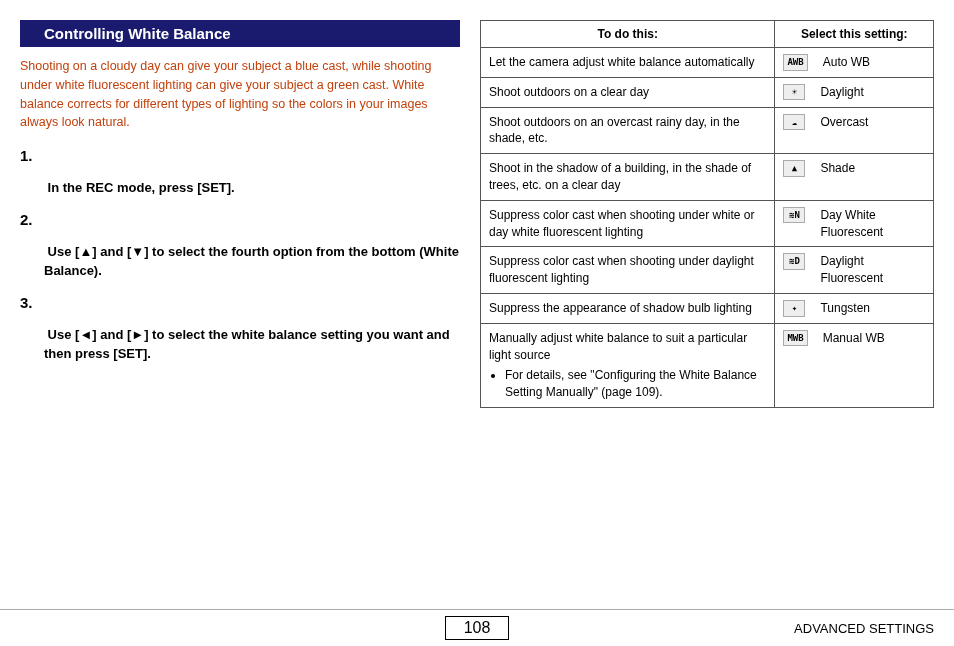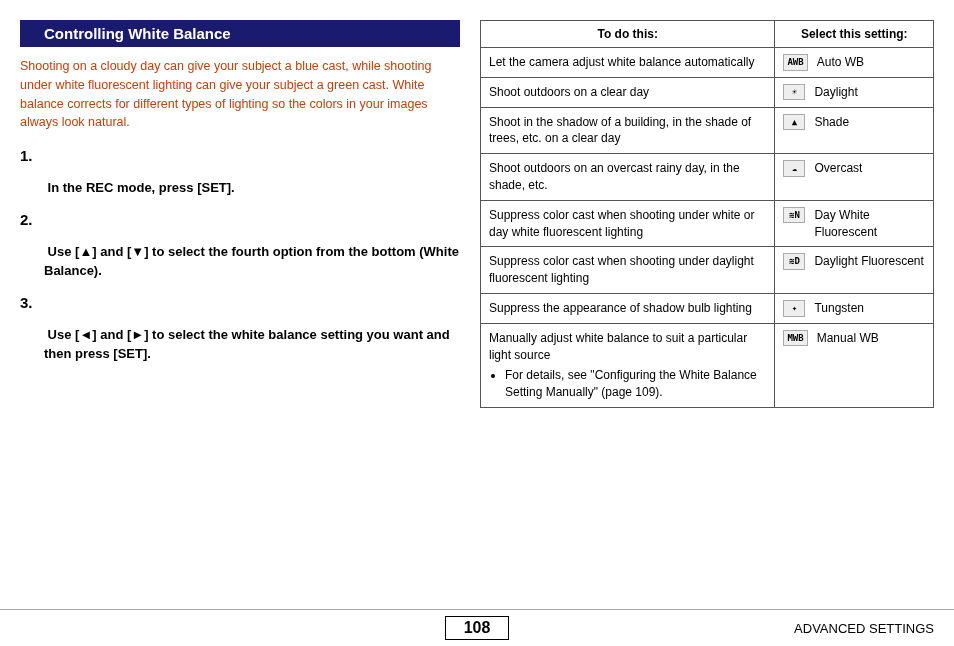--- a/index.html
+++ b/index.html
@@ -91,36 +91,36 @@
     
     .icon-box {
       display: inline-flex;
       align-items: center;
       justify-content: center;
       border: 1px solid #aaa;
       background: #eee;
       font-size: 9px;
       font-weight: bold;
       padding: 1px 3px;
-      margin-right: 5px;
+      margin-right: 11px;
       min-width: 22px;
       min-height: 14px;
       vertical-align: middle;
       font-family: monospace;
     }
     .setting-cell {
       display: flex;
       align-items: flex-start;
       gap: 4px;
     }
     .page-number-box {
       border: 1px solid #000;
       padding: 2px 18px;
       font-size: 16px;
-      font-weight: bold;
+      font-weight: normal;
       display: inline-block;
     }
     .footer-wrap {
       position: relative;
       display: flex;
       justify-content: center;
       align-items: center;
       padding: 6px 20px;
       border-top: 1px solid #aaa;
     }
@@ -180,34 +180,34 @@
           <tr>
             <td class="col-action">Shoot outdoors on a clear day</td>
             <td class="col-setting">
               <div class="setting-cell">
                 <span class="icon-box">☀</span>
                 <span>Daylight</span>
               </div>
             </td>
           </tr>
           <tr>
+            <td class="col-action">Shoot outdoors on an overcast rainy day, in the shade, etc.</td>
+            <td class="col-setting">
+              <div class="setting-cell">
+                <span class="icon-box">☁</span>
+                <span>Overcast</span>
+              </div>
+            </td>
+          </tr>
+          <tr>
             <td class="col-action">Shoot in the shadow of a building, in the shade of trees, etc. on a clear day</td>
             <td class="col-setting">
               <div class="setting-cell">
                 <span class="icon-box">▲</span>
                 <span>Shade</span>
-              </div>
-            </td>
-          </tr>
-          <tr>
-            <td class="col-action">Shoot outdoors on an overcast rainy day, in the shade, etc.</td>
-            <td class="col-setting">
-              <div class="setting-cell">
-                <span class="icon-box">☁</span>
-                <span>Overcast</span>
               </div>
             </td>
           </tr>
           <tr>
             <td class="col-action">Suppress color cast when shooting under white or day white fluorescent lighting</td>
             <td class="col-setting">
               <div class="setting-cell">
                 <span class="icon-box">≋N</span>
                 <span>Day White Fluorescent</span>
               </div>

